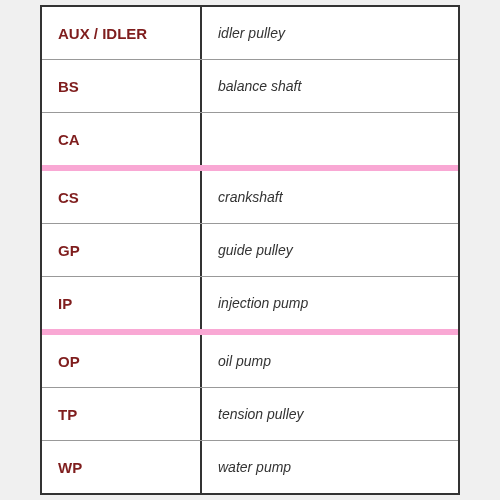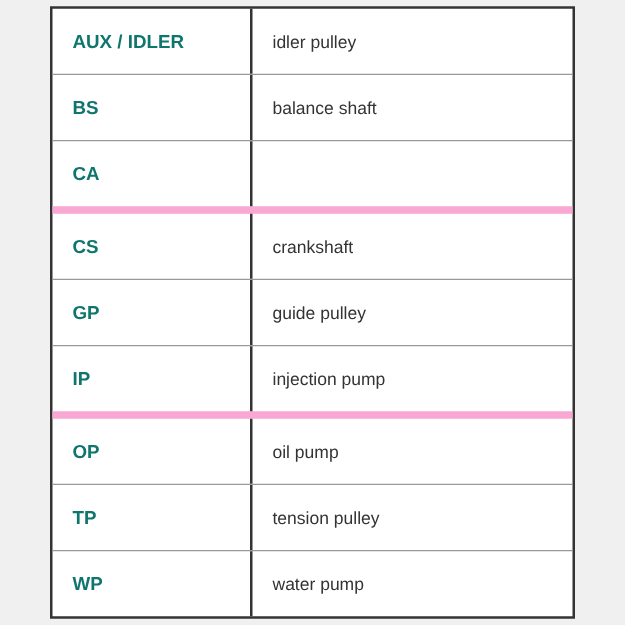--- a/index.html
+++ b/index.html
@@ -40,31 +40,32 @@
 
     .col-code {
       width: 160px;
       min-height: 52px;
       padding: 12px 16px;
       border-right: 2px solid #333;
       display: flex;
       align-items: center;
       font-weight: bold;
       font-size: 15px;
-      color: #0f766e;
+      color: #7f1d1d;
     }
 
     .col-desc {
       flex: 1;
       min-height: 52px;
       padding: 0 16px;
       display: flex;
       align-items: center;
       font-size: 14px;
       color: #333;
+      font-style: italic;
     }
   </style>
 </head>
 <body>
 
 <div class="table-container">
 <div class="table-row">
       <div class="col-code">AUX / IDLER</div>
       <div class="col-desc">idler pulley</div>
     </div>

